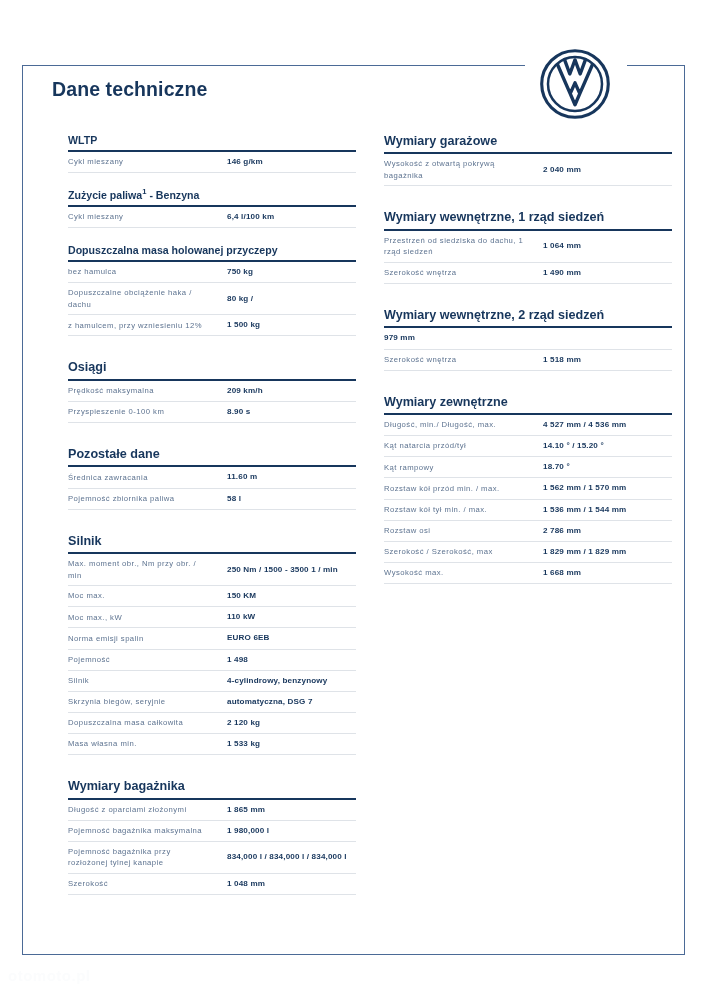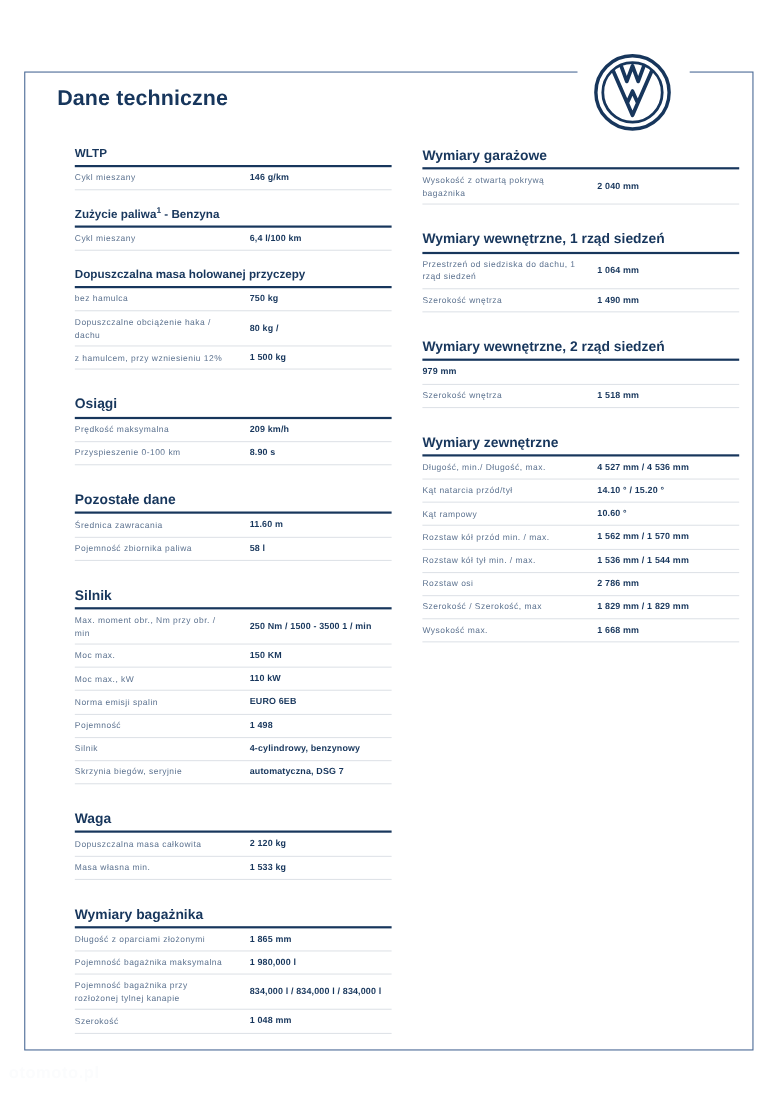--- a/index.html
+++ b/index.html
@@ -237,21 +237,20 @@
           <div class="lbl">Silnik</div>
           <div class="val">4-cylindrowy, benzynowy</div>
         </div>
         <div class="row">
           <div class="lbl">Skrzynia biegów, seryjnie</div>
           <div class="val">automatyczna, DSG 7</div>
         </div>
       </div>
     </div>
     <div class="section">
-      <div class="section-head big">Waga</div>
       <div class="rows">
         <div class="row">
           <div class="lbl">Dopuszczalna masa całkowita</div>
           <div class="val">2 120 kg</div>
         </div>
         <div class="row">
           <div class="lbl">Masa własna min.</div>
           <div class="val">1 533 kg</div>
         </div>
       </div>
@@ -319,21 +318,21 @@
         <div class="row">
           <div class="lbl">Długość, min./ Długość, max.</div>
           <div class="val">4 527 mm / 4 536 mm</div>
         </div>
         <div class="row">
           <div class="lbl">Kąt natarcia przód/tył</div>
           <div class="val">14.10 ° / 15.20 °</div>
         </div>
         <div class="row">
           <div class="lbl">Kąt rampowy</div>
-          <div class="val">10.60 °</div>
+          <div class="val">18.70 °</div>
         </div>
         <div class="row">
           <div class="lbl">Rozstaw kół przód min. / max.</div>
           <div class="val">1 562 mm / 1 570 mm</div>
         </div>
         <div class="row">
           <div class="lbl">Rozstaw kół tył min. / max.</div>
           <div class="val">1 536 mm / 1 544 mm</div>
         </div>
         <div class="row">

